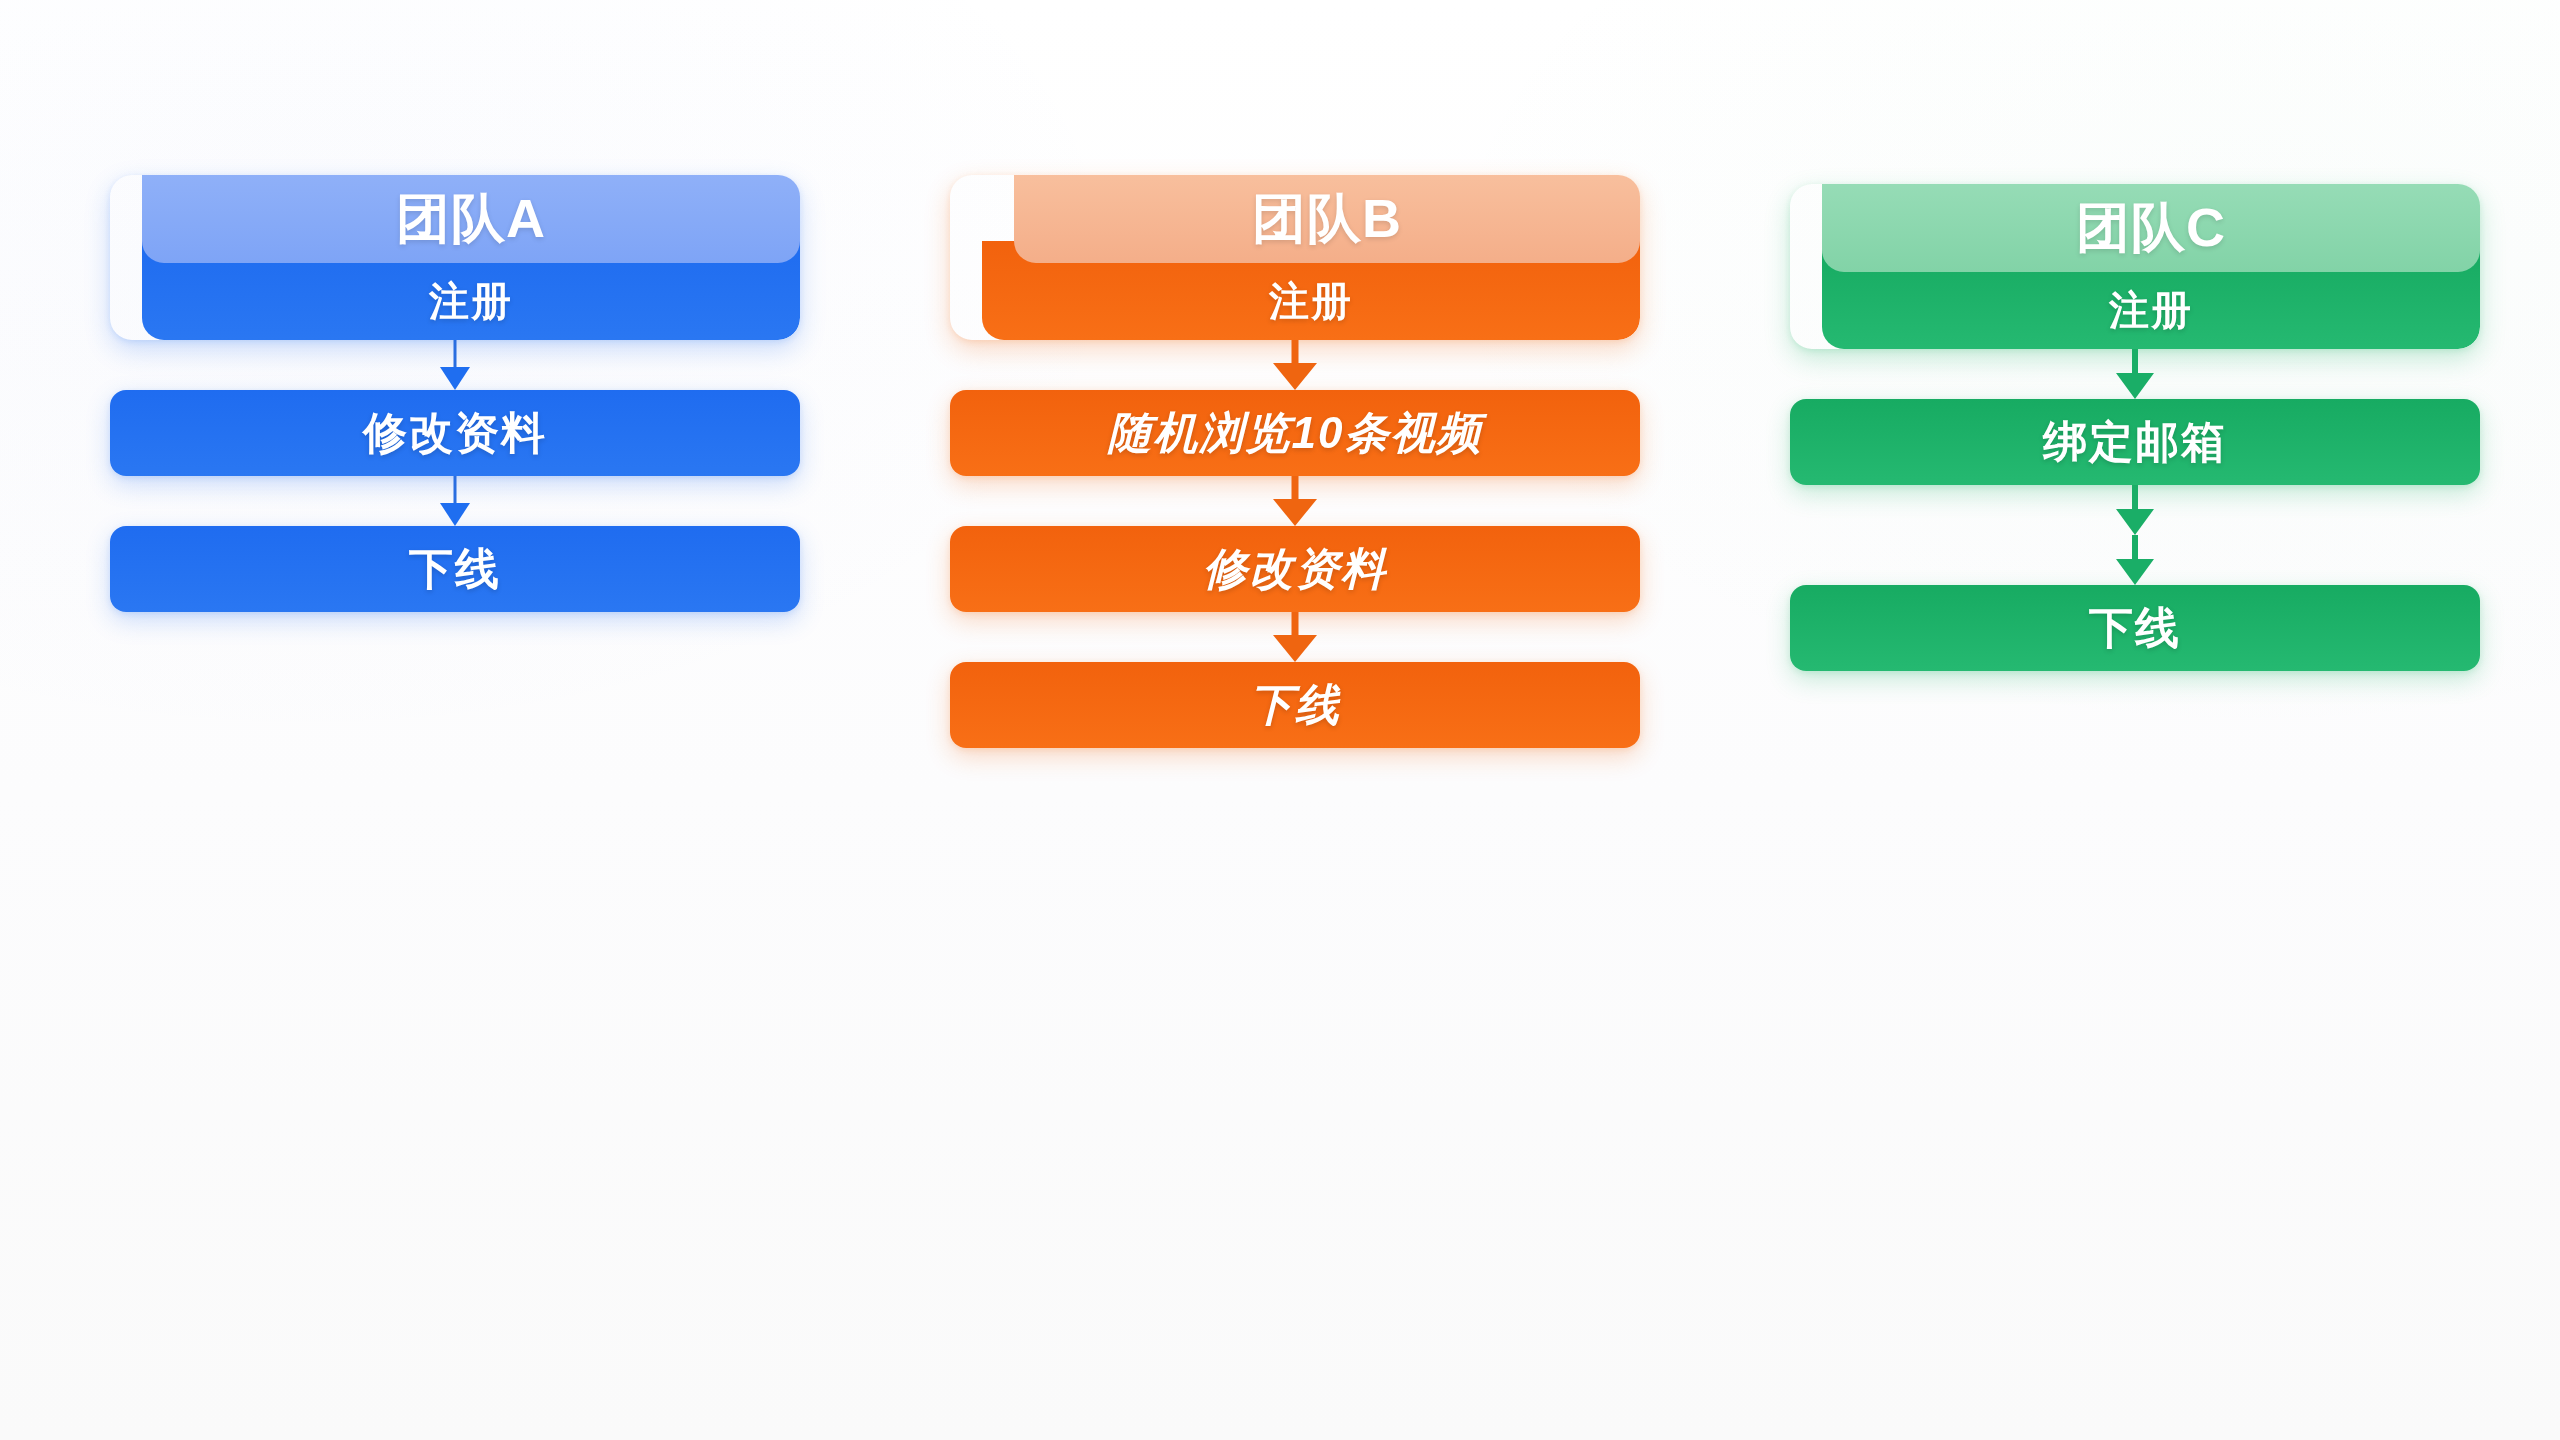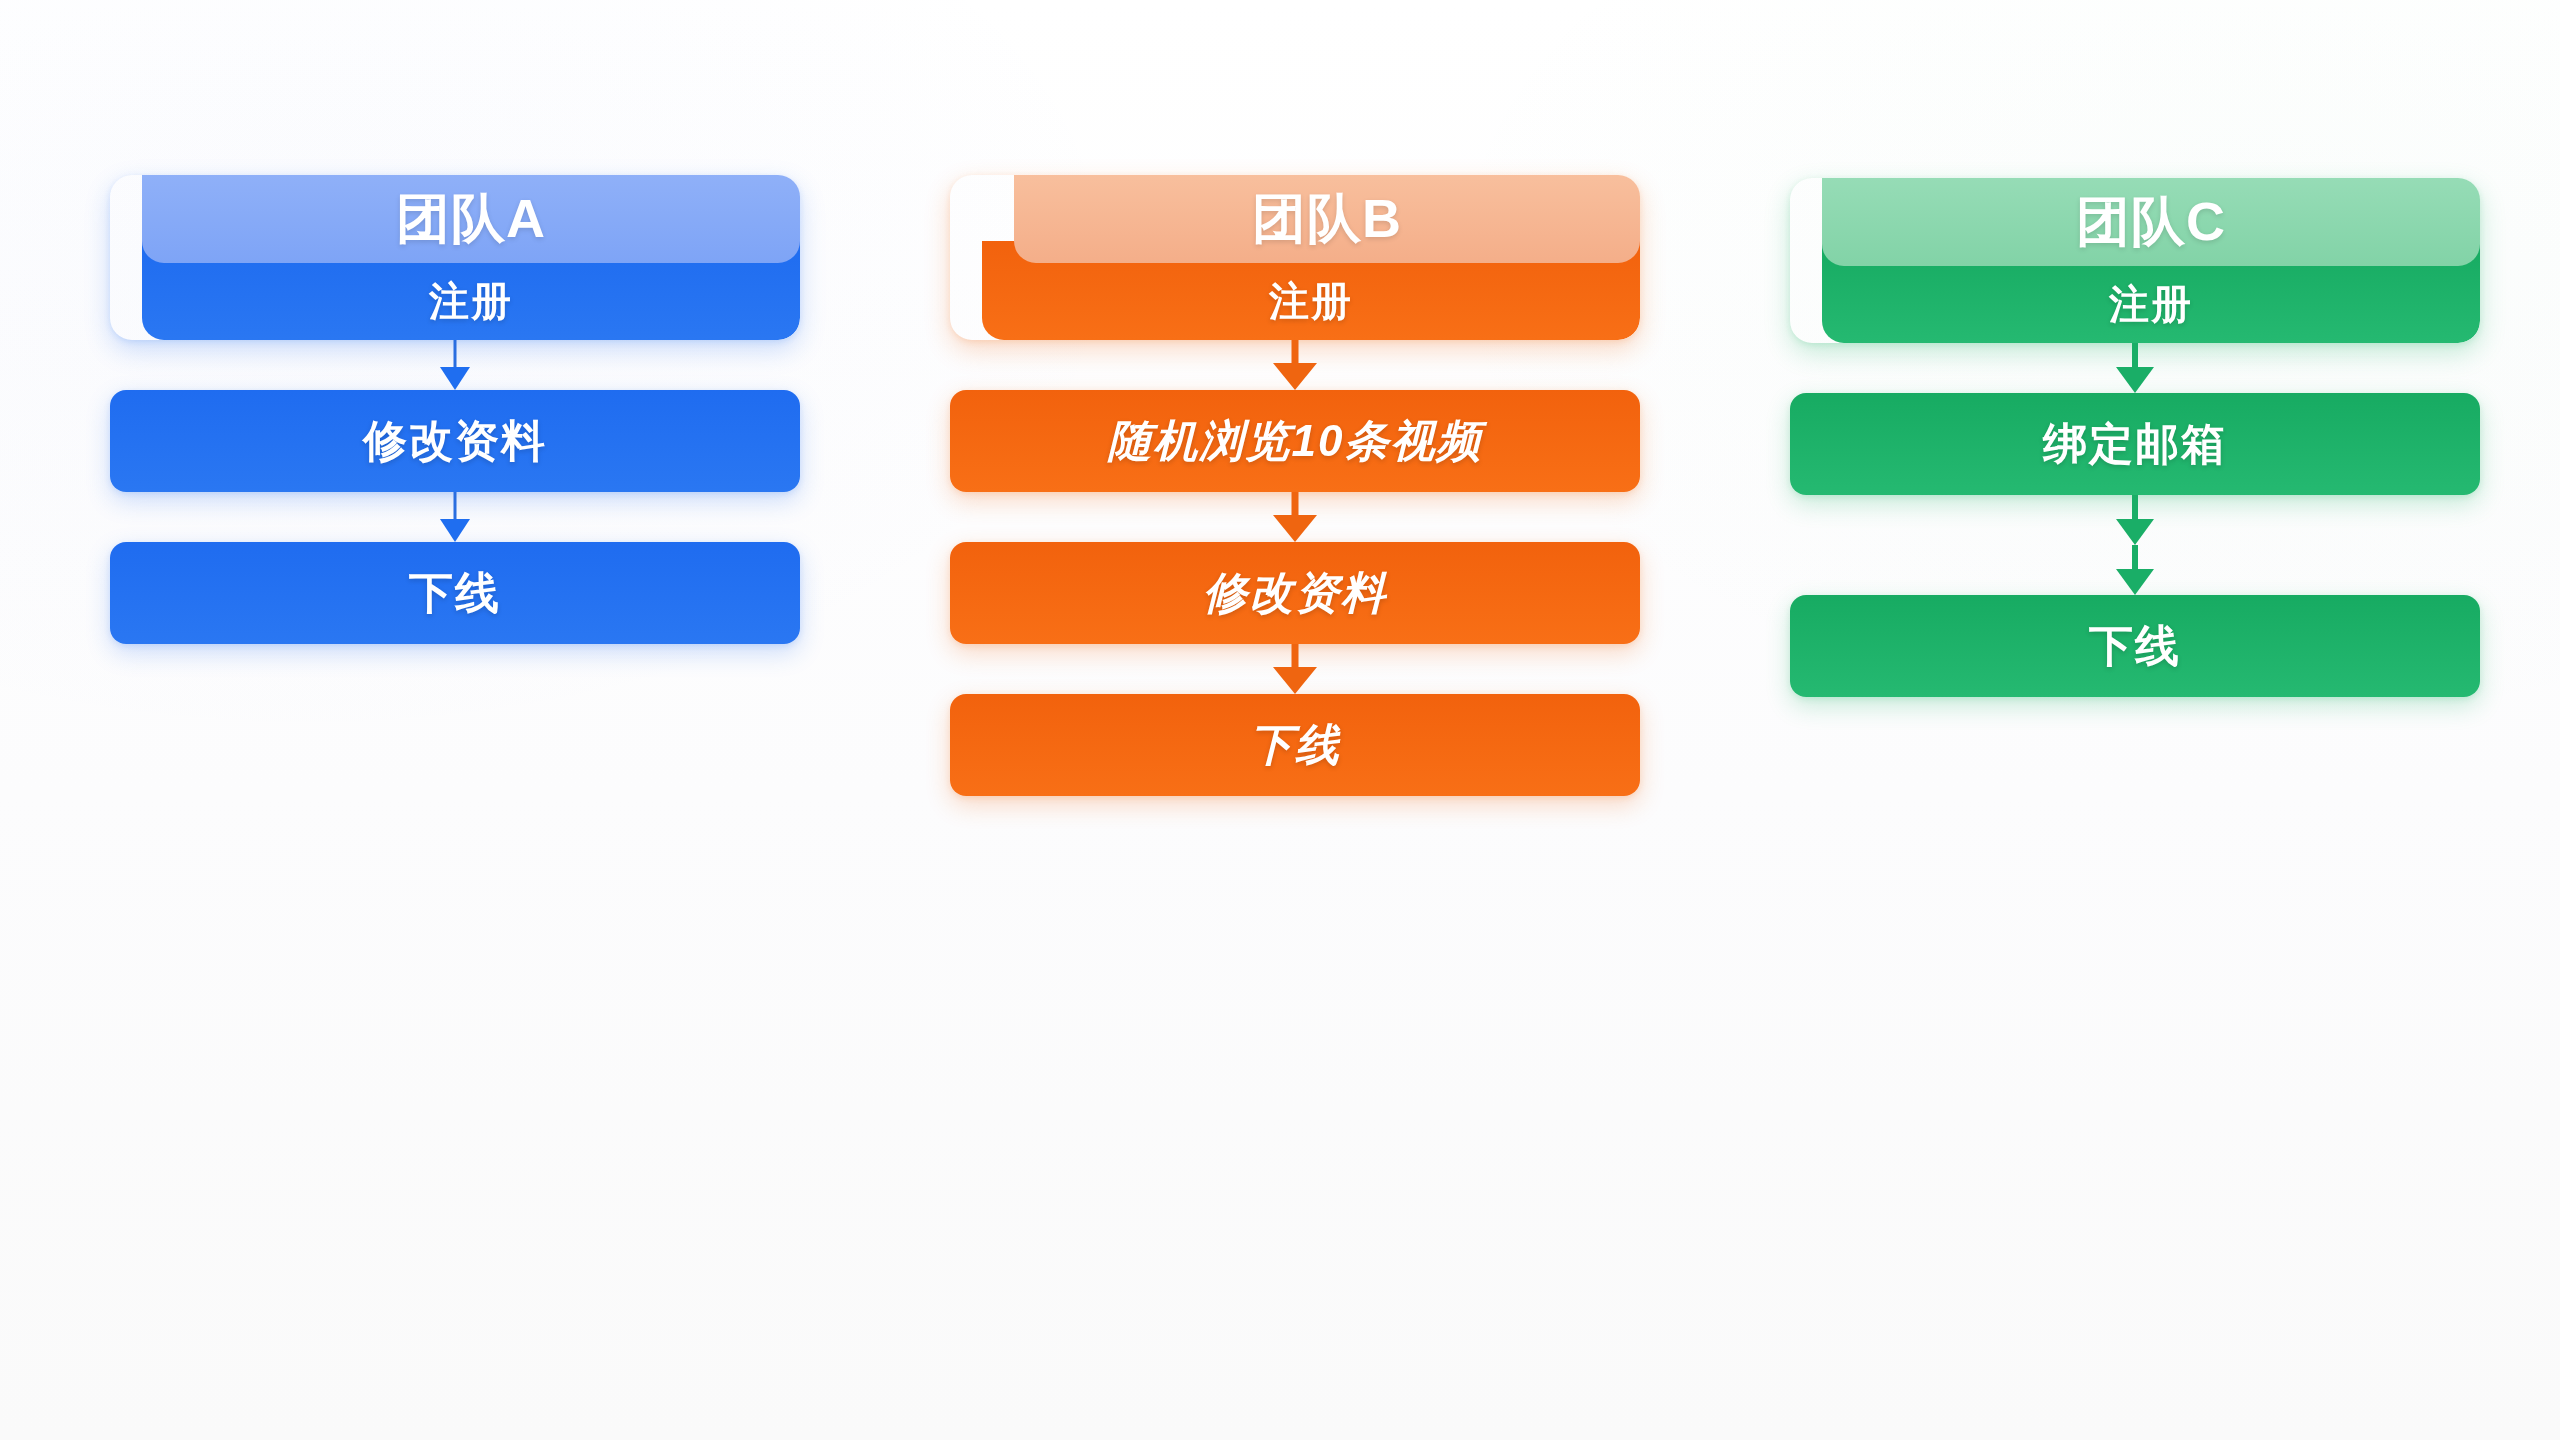--- a/index.html
+++ b/index.html
@@ -35,21 +35,21 @@
   
   .column {
     position: absolute;
     width: 690px;
     display: flex;
     flex-direction: column;
   }
 
   .col-blue   { left: 110px;  top: 175px; }
   .col-orange { left: 950px;  top: 175px; }
-  .col-green  { left: 1790px; top: 178px; }
+  .col-green  { left: 1790px; top: 184px; }
 
   
   .head-card {
     border-radius: 22px;
     overflow: hidden;
     position: relative;
     padding-left: 32px;
   }
 
   .head-title {
@@ -81,21 +81,21 @@
     margin-top: -22px;
     padding-top: 22px;
     border-bottom-left-radius: 22px;
     border-bottom-right-radius: 22px;
     position: relative;
     z-index: 1;
   }
 
   
   .step {
-    height: 102px;
+    height: 86px;
     border-radius: 16px;
     display: flex;
     align-items: center;
     justify-content: center;
     font-size: 44px;
     font-weight: 700;
     color: #ffffff;
     letter-spacing: 2px;
     text-shadow: 0 2px 5px rgba(0,0,0,0.16);
     white-space: nowrap;

